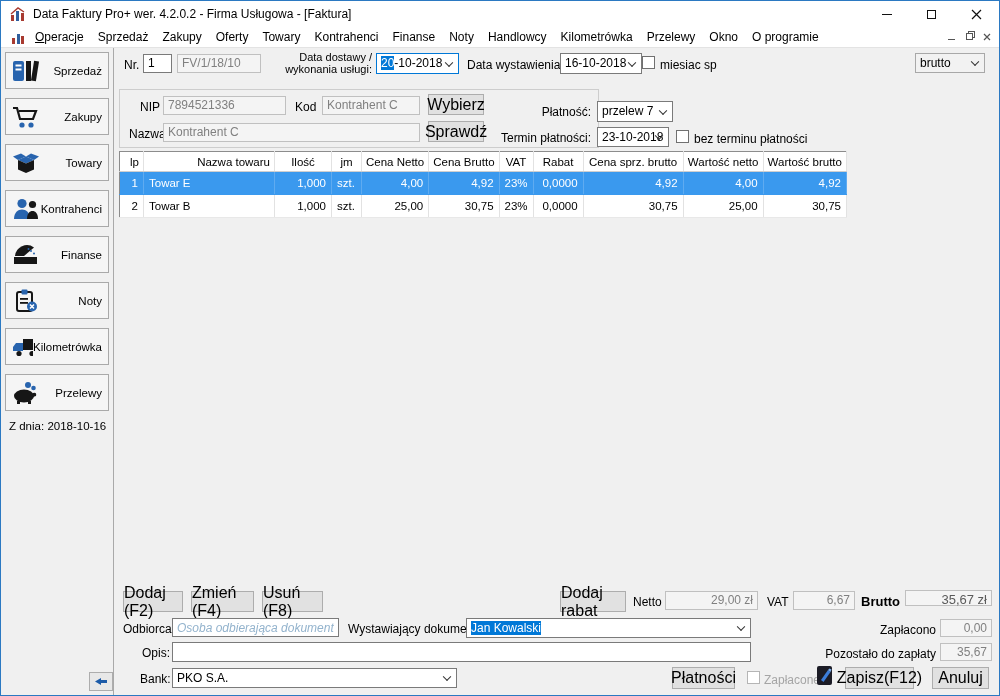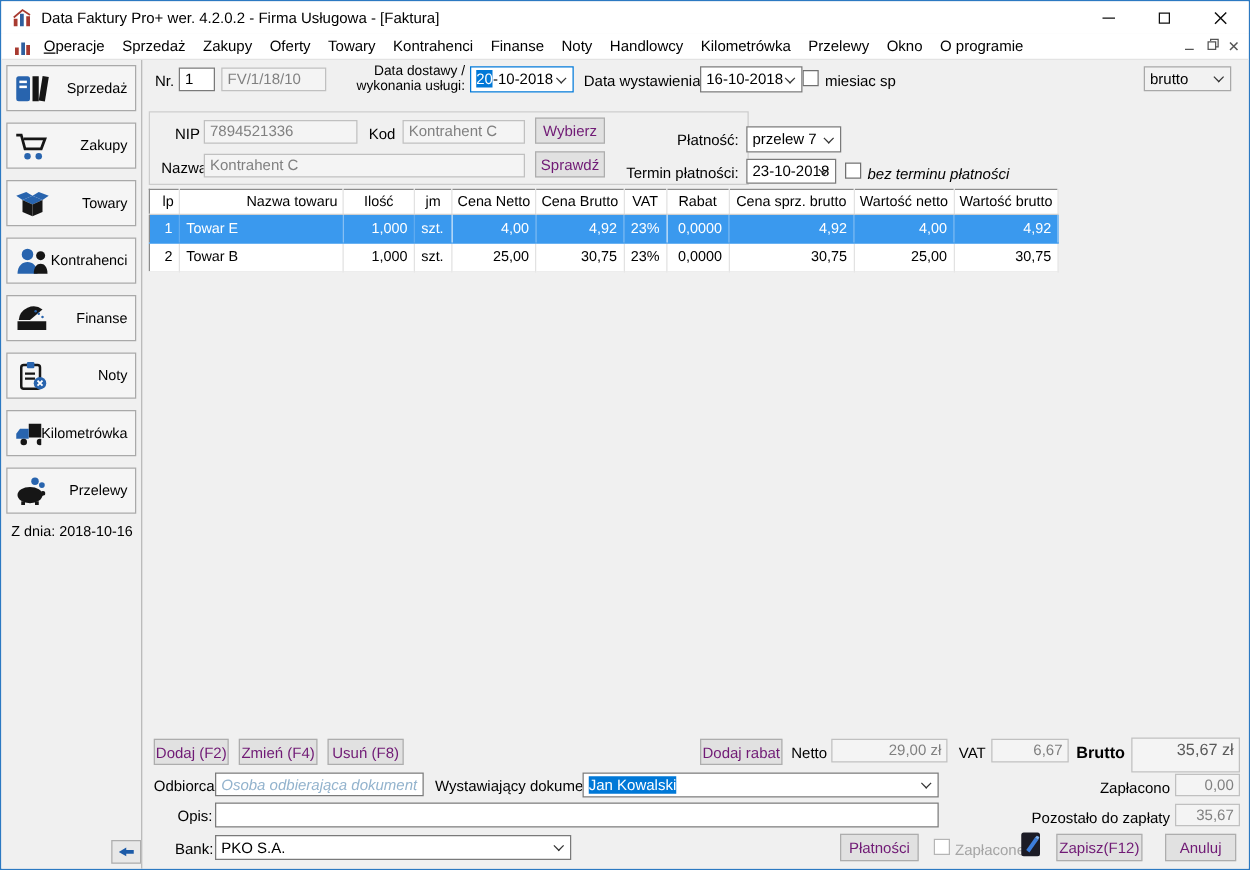--- a/index.html
+++ b/index.html
@@ -44,22 +44,22 @@
   .rates td { height:20px; text-align:right; padding-right:9px; font-size:11.5px; }
   .collapse-btn { position:absolute; left:88px; top:624px; width:24px; height:19px;
                   background:#e8e8e8; border:1px solid #adadad; display:flex; align-items:center; justify-content:center; }
 
   
   .lab   { position:absolute; white-space:nowrap; color:#000; }
   .field { position:absolute; background:#fff; border:1px solid #7a7a7a; padding:1px 4px;
            font-size:12px; font-family:"Liberation Sans",sans-serif; color:#000; }
   .ro    { background:#f4f4f4; border-color:#c0c0c0; color:#808080; }
   .rnum  { text-align:right; }
-  .btn   { position:absolute; background:#e1e1e1; border:1px solid #adadad; font-size:12px;
-           display:flex; align-items:center; justify-content:center; color:#701a75; cursor:default; }
+  .btn   { position:absolute; background:#e1e1e1; border:1px solid #adadad; font-size:16px;
+           display:flex; align-items:center; justify-content:center; color:#000000; cursor:default; }
   .combo { position:absolute; background:#fff; border:1px solid #7a7a7a; font-size:12px;
            padding:2px 18px 2px 4px; white-space:nowrap; overflow:hidden; }
   .combo .chev, .chev-only { position:absolute; right:6px; top:50%; width:6px; height:6px;
            border-right:1px solid #333; border-bottom:1px solid #333;
            transform:translateY(-72%) rotate(45deg); }
   .combo.focus { border-color:#0078d7; }
   .hl { background:#0078d7; color:#fff; }
   .chkbox { position:absolute; width:13px; height:13px; background:#fff; border:1px solid #707070; }
   .group { position:absolute; border:1px solid #cdcdcd; background:#f0f0f0; }
   input.txt { position:absolute; background:#fff; border:1px solid #7a7a7a; font-size:12px;
@@ -285,21 +285,21 @@
       <div class="combo" style="left:483px; top:53px; width:76px; height:21px;">
         <span>przelew 7</span>
         <span class="chev"></span>
       </div>
       <span class="lab" style="left:380px; top:83px; width:97px; text-align:right;">Termin płatności:</span>
       <div class="combo" style="left:483px; top:79px; width:72px; height:20px;">
         <span>23-10-2018</span>
         <span class="chev"></span>
       </div>
       <span class="chkbox" style="left:562px; top:82px;"></span>
-      <span class="lab" style="left:580px; top:84px;font-style:italic;">bez terminu płatności</span>
+      <span class="lab" style="left:580px; top:84px;">bez terminu płatności</span>
 
       <table class="items">
         <colgroup>
           <col style="width:24px">
             <col style="width:131px">
             <col style="width:57px">
             <col style="width:30px">
           <col style="width:58px">
             <col style="width:60px">
             <col style="width:32px">
@@ -354,21 +354,21 @@
       <div class="btn" style="left:9px;  top:543px; width:60px; height:21px;">Dodaj (F2)</div>
       <div class="btn" style="left:77px; top:543px; width:63px; height:21px;">Zmień (F4)</div>
       <div class="btn" style="left:148px;top:543px; width:61px; height:21px;">Usuń (F8)</div>
       <div class="btn" style="left:446px;top:543px; width:66px; height:21px;">Dodaj rabat</div>
 
       <span class="lab" style="left:519px; top:547px;">Netto</span>
       <div class="field ro rnum" style="left:551px; top:543px; width:93px; height:19px;">29,00 zł</div>
       <span class="lab" style="left:653px; top:547px;">VAT</span>
       <div class="field ro rnum" style="left:679px; top:543px; width:62px; height:19px;">6,67</div>
       <span class="lab bold" style="left:747px; top:546px; font-size:13px;">Brutto</span>
-      <div class="field ro rnum" style="left:791px; top:542px; width:87px; height:28px; font-size:13px; color:#5a5a5a;">35,67 zł</div>
+      <div class="field ro rnum" style="left:791px; top:542px; width:87px; height:16px; font-size:13px; color:#5a5a5a;">35,67 zł</div>
 
       <span class="lab" style="left:9px; top:574px;">Odbiorca:</span>
       <input class="txt" style="left: 58px; top: 570px; width: 167px; height: 19px;" placeholder="Osoba odbierająca dokument:">
       <span class="lab" style="left:234px; top:574px;">Wystawiający dokument:</span>
       <div class="combo" style="left:352px; top:570px; width:285px; height:20px;">
         <span class="hl">Jan Kowalski</span>
         <span class="chev"></span>
       </div>
       <span class="lab" style="left:730px; top:575px; width:92px; text-align:right;">Zapłacono</span>
       <div class="field ro rnum" style="left:826px; top:571px; width:52px; height:18px;">0,00</div>

